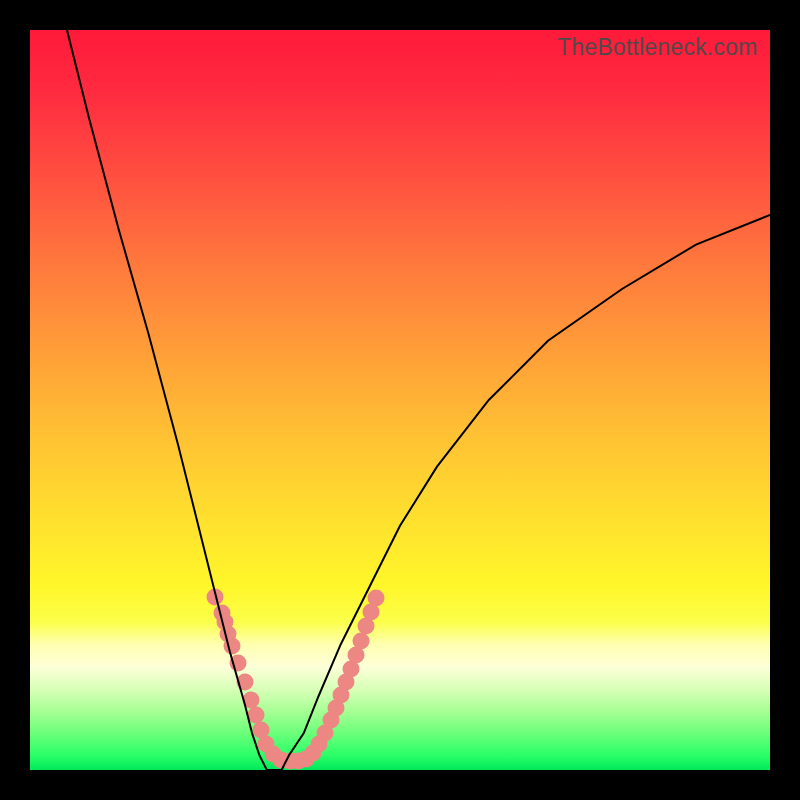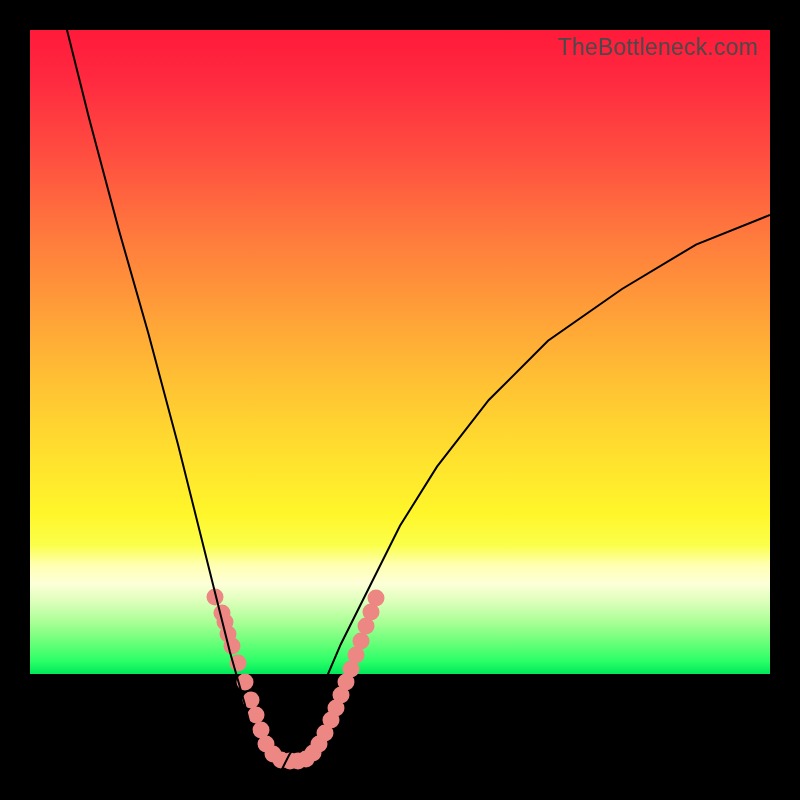--- a/index.html
+++ b/index.html
@@ -9,21 +9,21 @@
     height: 800px;
     background: #000;
     overflow: hidden;
     font-family: Arial, Helvetica, sans-serif;
   }
   .frame {
     position: absolute;
     left: 30px;
     top: 30px;
     width: 740px;
-    height: 644px;
+    height: 740px;
     background: linear-gradient(to bottom,
       #ff1a3a 0%,
       #ff2a40 8%,
       #ff5040 20%,
       #ff7a3d 32%,
       #ffa038 44%,
       #ffc233 55%,
       #ffe02e 66%,
       #fff62a 75%,
       #fbff4a 80%,

